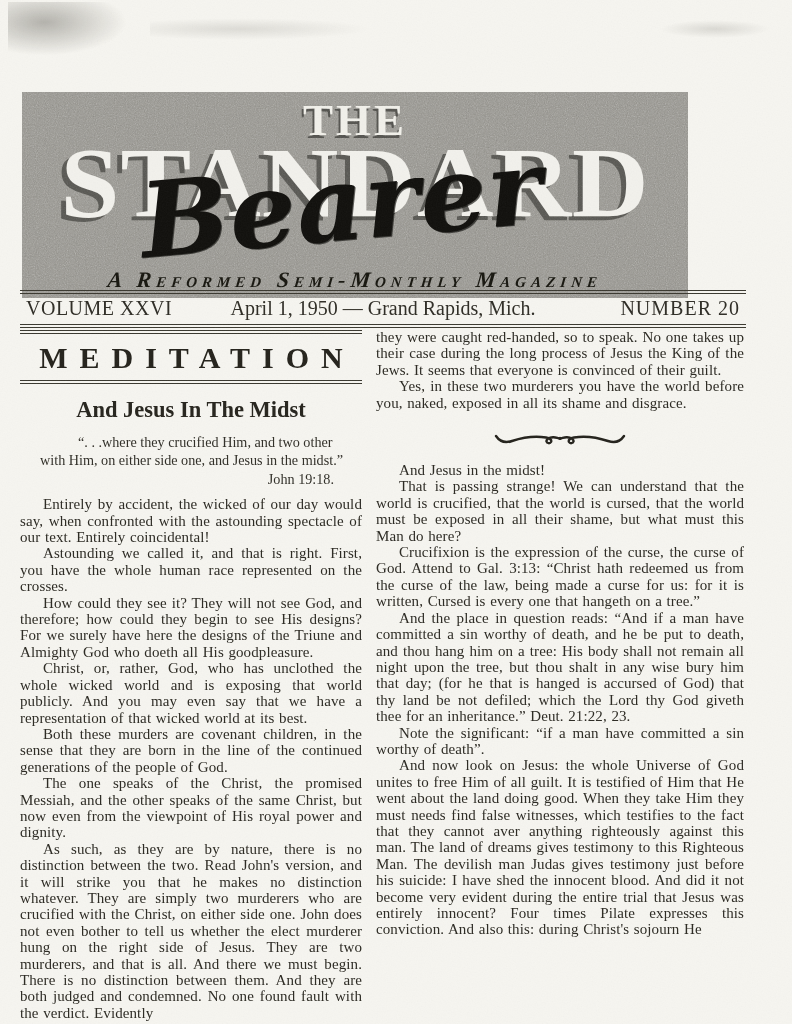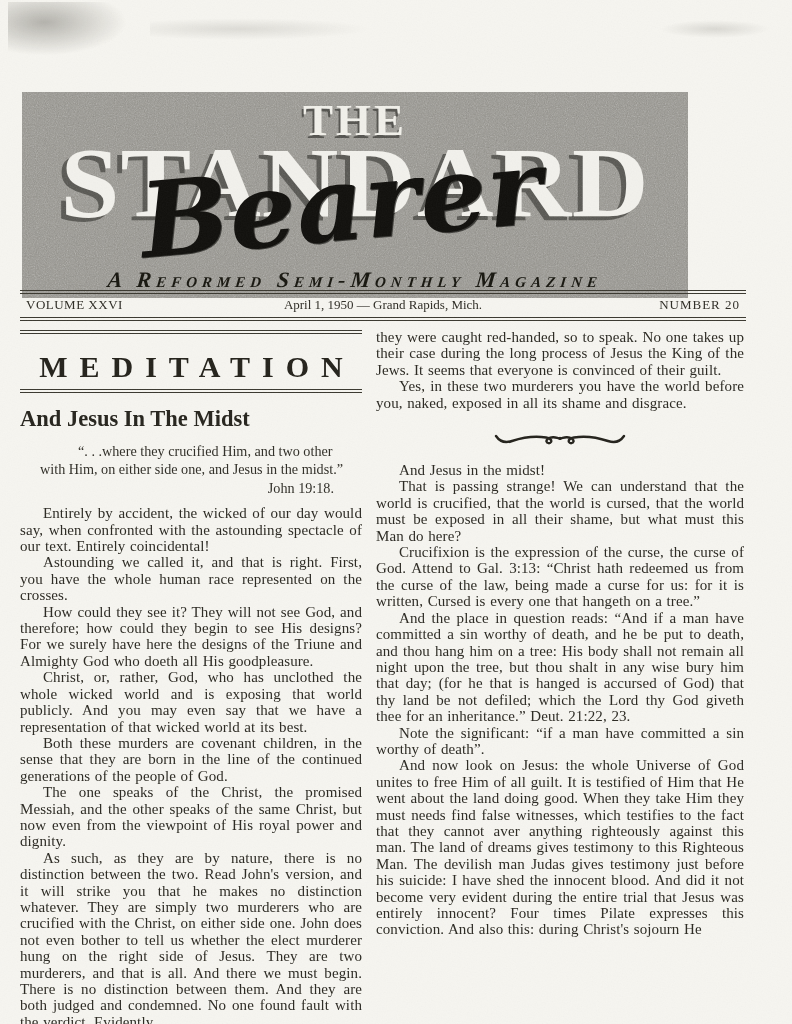--- a/index.html
+++ b/index.html
@@ -35,36 +35,36 @@
     font-size:104px; line-height:1; color:#100f0c; letter-spacing:1px;
     transform:rotate(-5deg); text-shadow:1px 1px 0 rgba(10,10,8,.65); }
   .mast-tagline { position:absolute; bottom:5px; left:0; right:0; text-align:center;
     font-style:italic; font-variant:small-caps; font-weight:bold;
     letter-spacing:5px; font-size:22px; color:#17160f; transform:skewX(-6deg); }
 
   
   .issue-line { position:absolute; left:20px; top:290px; width:714px;
     border-top:4px double #3a382f; border-bottom:4px double #3a382f;
     padding:3px 6px 4px; display:flex; align-items:baseline;
-    font-size:13px; color:#2e2c25; }
+    font-size:20px; color:#2e2c25; }
   .issue-line .vol { flex:1; text-align:left; letter-spacing:.5px; }
   .issue-line .date { flex:2; text-align:center; }
   .issue-line .num { flex:1; text-align:right; letter-spacing:1px; }
 
   
   .columns { position:absolute; left:20px; top:327px; width:726px;
     display:flex; gap:14px; }
   .col-left  { width:342px; }
   .col-right { width:368px; padding-top:2px; }
 
   .meditation-block { margin-top:3px; border-top:4px double #3a382f;
-    border-bottom:4px double #3a382f; padding:16px 0 6px; text-align:center; }
+    border-bottom:4px double #3a382f; padding:7px 0 6px; text-align:center; }
   .meditation-title { font-size:30px; font-weight:bold; letter-spacing:12px;
     padding-left:12px; line-height:1.1; color:#24221b; }
-  .article-title { text-align:left; font-size:22.5px; font-weight:bold;
+  .article-title { text-align:center; font-size:22.5px; font-weight:bold;
     margin:13px 0 10px; color:#26241d; }
 
   .epigraph { font-size:14.2px; line-height:18.4px; color:#302e27; margin-bottom:8px; }
   .epi-l1 { padding-left:58px; }
   .epi-l2 { padding-left:20px; }
   .epi-ref { text-align:right; padding-right:28px; }
 
   .body-p { margin:0; text-align:justify; font-size:15px; line-height:16.4px;
     text-indent:23px; word-spacing:.05em; letter-spacing:.1px; color:#2b2922; }
   .no-indent { text-indent:0; }

